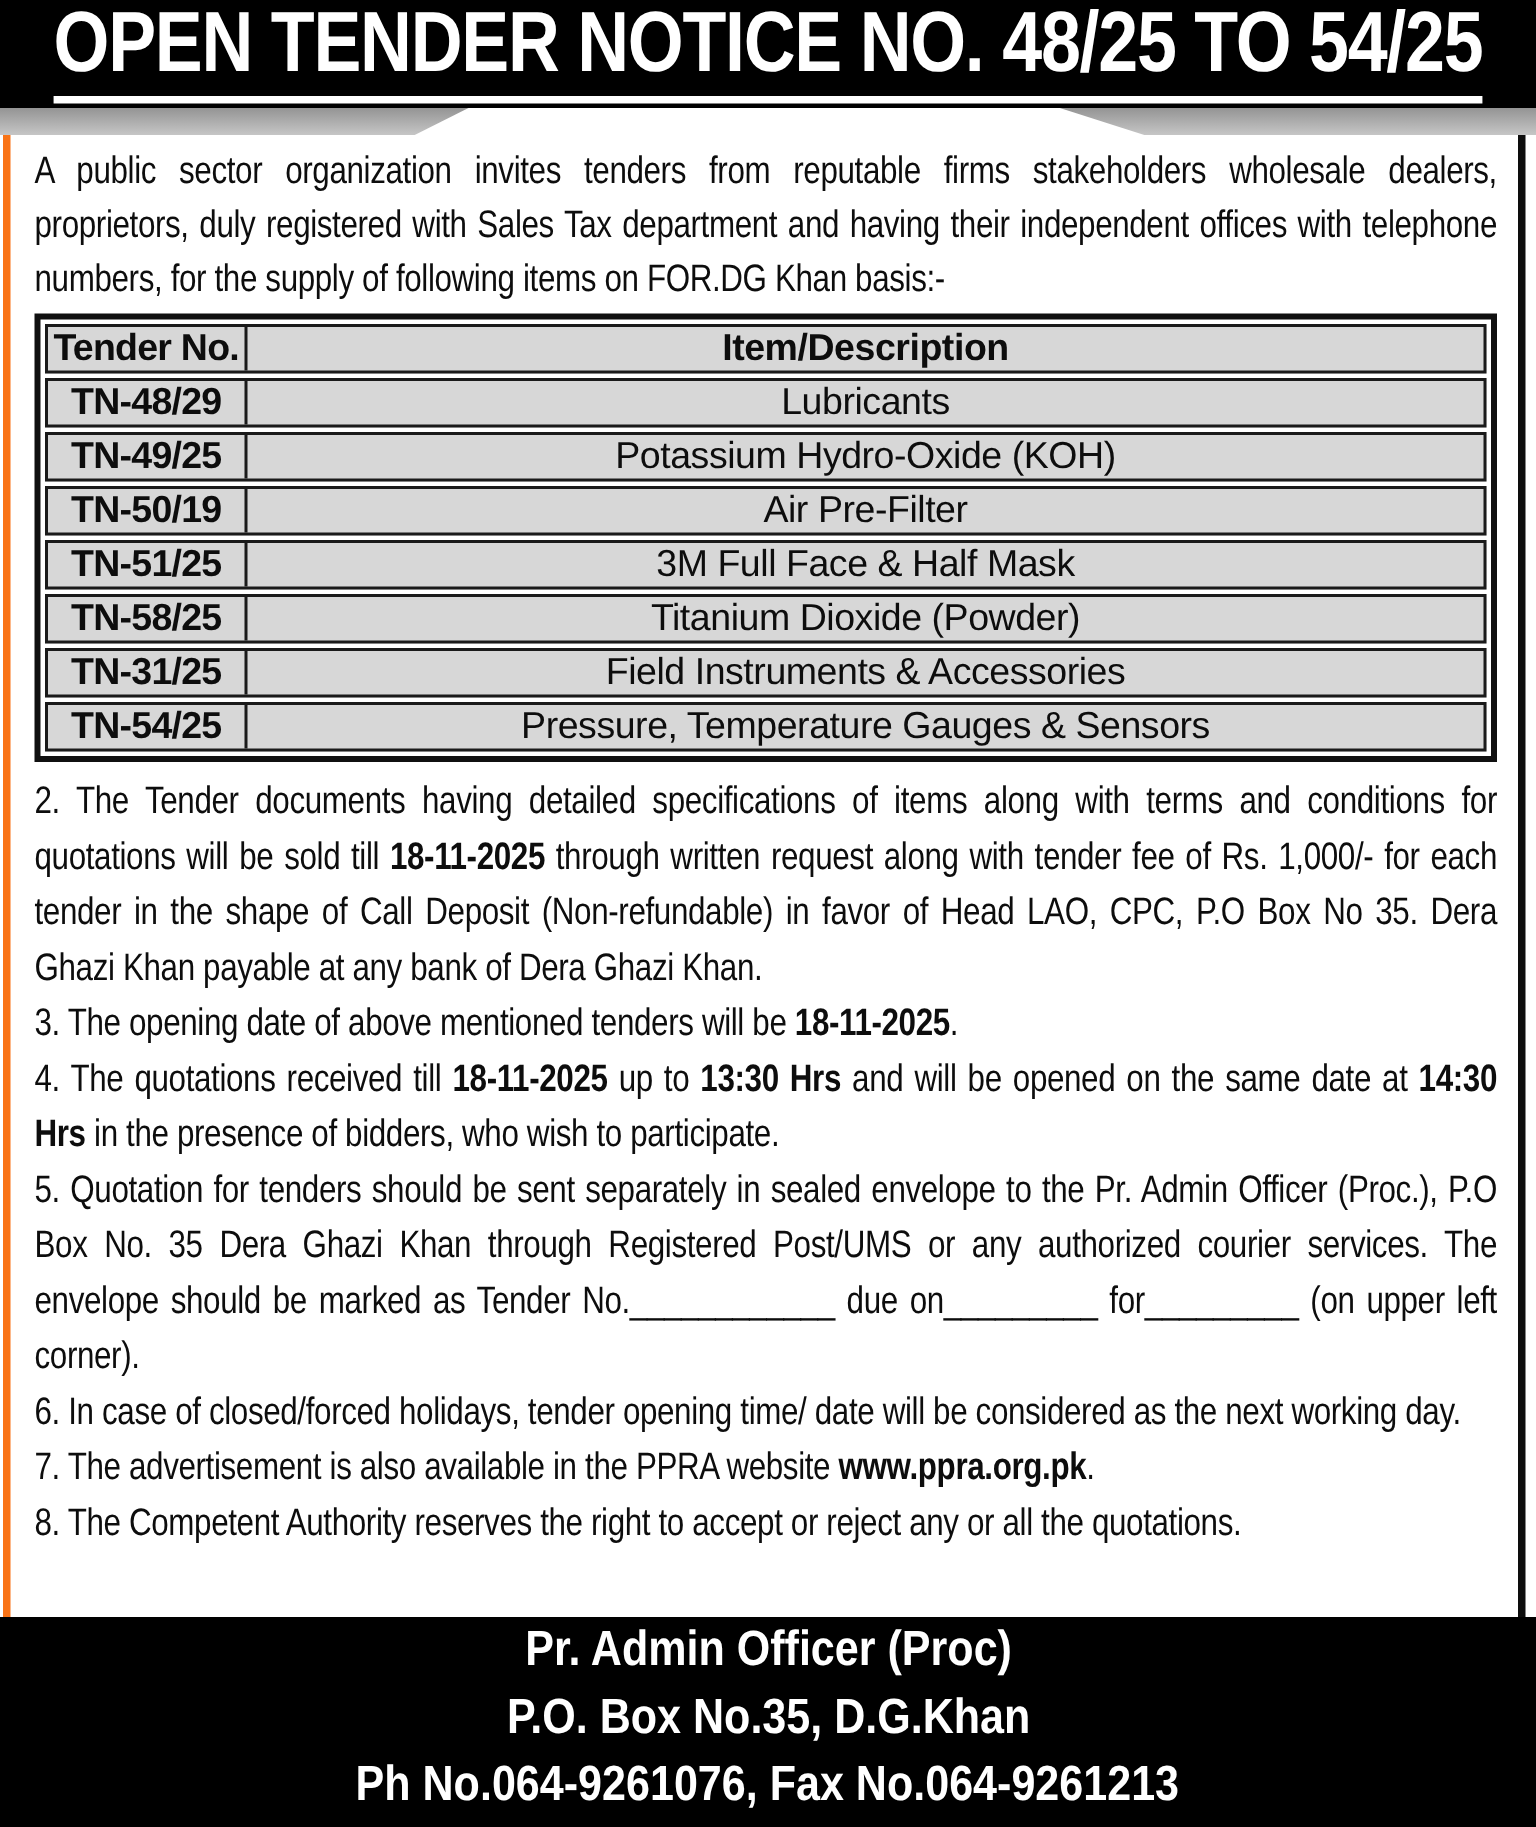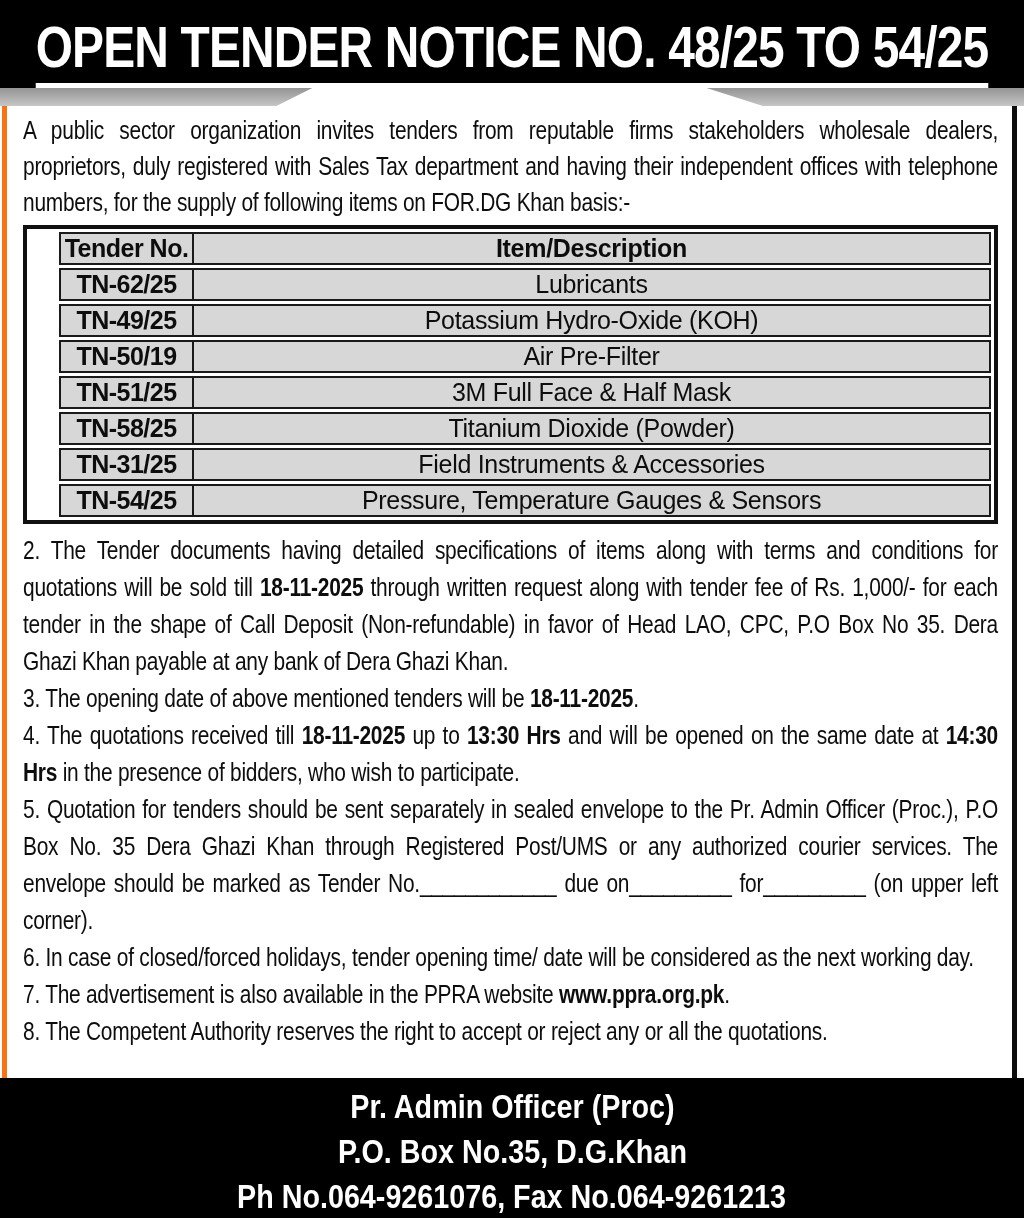--- a/index.html
+++ b/index.html
@@ -12,24 +12,24 @@
     font-family: "Liberation Sans", sans-serif;
     color: #0d0d0d;
     display: flex;
     flex-direction: column;
     overflow: hidden;
     position: relative;
   }
 
   
   .title-band {
-    height: 88px;
+    height: 72px;
     background: #000000;
     display: flex;
-    align-items: flex-end;
+    align-items: flex-start;
     justify-content: center;
     flex: 0 0 auto;
   }
   .title-band .title {
     color: #ffffff;
     font-size: 57px;
     font-weight: bold;
     white-space: nowrap;
     letter-spacing: -1px;
     line-height: 1;
@@ -75,21 +75,20 @@
     text-align: justify;
     letter-spacing: -0.3px;
     margin-bottom: 2px;
   }
 
   
   .tender-table {
     border: 4px solid #101010;
     margin: 5px 0 8px 0;
     background: #ffffff;
-    padding-left: 29px;
   }
   .t-row {
     display: flex;
     margin: 3px;
     border: 2px solid #1a1a1a;
     background: #d7d7d7;
     height: 33px;
     align-items: stretch;
   }
   .t-row .c1 {
@@ -124,21 +123,21 @@
 
   
   .footer-band {
     flex: 0 0 auto;
     height: 140px;
     background: #000000;
     color: #ffffff;
     display: flex;
     flex-direction: column;
     align-items: center;
-    justify-content: flex-end;
+    justify-content: flex-start;
     gap: 3px;
   }
   .footer-band .f-line {
     font-size: 33px;
     font-weight: bold;
     line-height: 42px;
     white-space: nowrap;
     transform: scaleX(0.87);
     transform-origin: center center;
   }
@@ -162,21 +161,21 @@
       <p class="intro">A public sector organization invites tenders from reputable firms stakeholders wholesale dealers, proprietors, duly registered with Sales Tax department and having their independent offices with telephone numbers, for the supply of following items on FOR.DG Khan basis:-</p>
     </div>
 
     <div class="tender-table">
       <div class="t-row t-head">
         <div class="c1">Tender No.</div>
         <div class="c2">Item/Description</div>
       </div>
       <div>
           <div class="t-row">
-            <div class="c1">TN-62/25</div>
+            <div class="c1">TN-48/29</div>
             <div class="c2">Lubricants</div>
           </div>
           <div class="t-row">
             <div class="c1">TN-49/25</div>
             <div class="c2">Potassium Hydro-Oxide (KOH)</div>
           </div>
           <div class="t-row">
             <div class="c1">TN-50/19</div>
             <div class="c2">Air Pre-Filter</div>
           </div>

